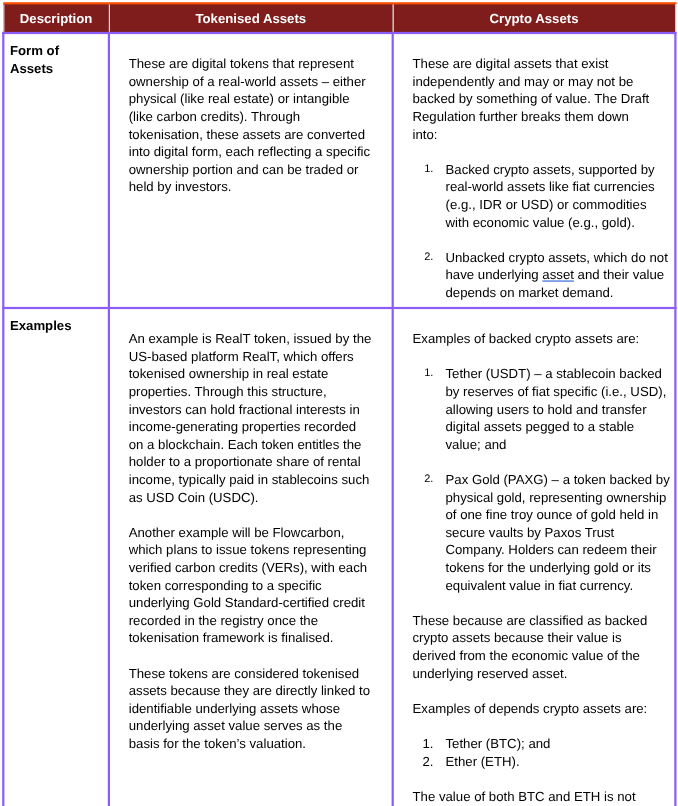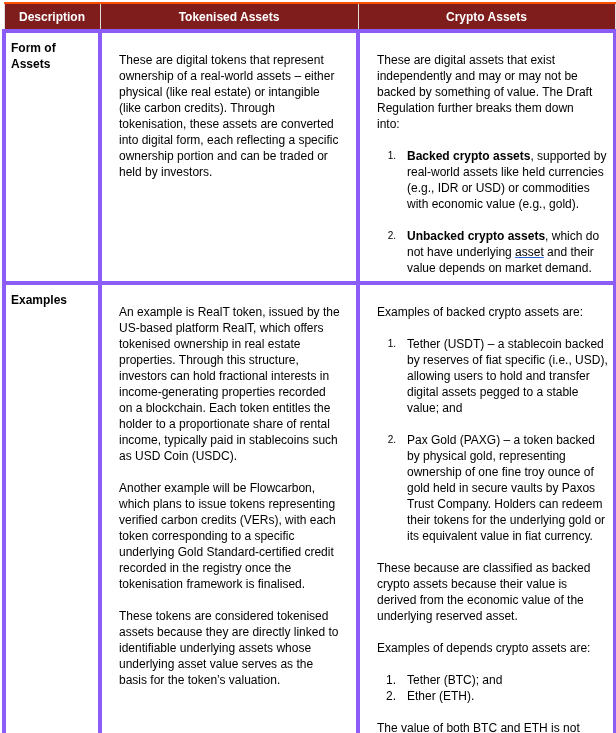--- a/index.html
+++ b/index.html
@@ -25,34 +25,34 @@
       font-weight: bold;
       font-size: 12px;
       height: 25px;
       padding: 0 4px;
       text-align: center;
       border: 1px solid #e0e0e0;
       border-top: 2px solid #fe5000;
     }
     table.cmp td {
       vertical-align: top;
-      border: 4px solid #8b5cf6;
+      border: 2px solid #8b5cf6;
       padding: 7px 4px 5px 5px;
     }
     td.label { font-weight: bold; }
     p { margin: 12px; }
     p + p, p + ol, ol + p { margin-top: 16px; }
     ol.spaced { margin: 16px 0 0 0; padding: 0; list-style: none; }
     ol.spaced li { display: flex; margin: 0; }
     ol.spaced li + li { margin-top: 16px; }
     ol.spaced .num { width: 42px; flex: none; text-align: right; padding-right: 11px; box-sizing: border-box; font-size: 10px; }
     ol.tight { margin: 16px 0 0 0; padding: 0; list-style: none; }
     ol.tight li { display: flex; }
     ol.tight .num { width: 42px; flex: none; text-align: right; padding-right: 11px; box-sizing: border-box; }
-    .b { font-weight: bold; }
+    .b { font-weight: normal; }
     .squiggle { text-decoration: underline; text-decoration-color: #2b5fd9; }
   </style>
 </head>
 <body>
 
 <table class="cmp">
   <colgroup>
       <col class="c1">
       <col class="c2">
       <col class="c3">
@@ -68,21 +68,21 @@
     <tr>
       <td class="label">Form of Assets</td>
       <td>
         <p>These are digital tokens that represent ownership of a real-world assets – either physical (like real estate) or intangible (like carbon credits). Through tokenisation, these assets are converted into digital form, each reflecting a specific ownership portion and can be traded or held by investors.</p>
       </td>
       <td>
         <p>These are digital assets that exist independently and may or may not be backed by something of value. The Draft Regulation further breaks them down into:</p>
         <ol class="spaced">
           <li>
             <span class="num">1.</span>
-            <span><span class="b">Backed crypto assets</span><span>, supported by real-world assets like held currencies (e.g., IDR or USD) or commodities with economic value (e.g., gold).</span></span>
+            <span><span class="b">Backed crypto assets</span><span>, supported by real-world assets like fiat currencies (e.g., IDR or USD) or commodities with economic value (e.g., gold).</span></span>
           </li>
           <li>
             <span class="num">2.</span>
             <span><span class="b">Unbacked crypto assets</span><span>, which do not have underlying </span><span class="squiggle">asset</span><span> and their value depends on market demand.</span></span>
           </li>
         </ol>
       </td>
     </tr>
     <tr>
       <td class="label">Examples</td>

